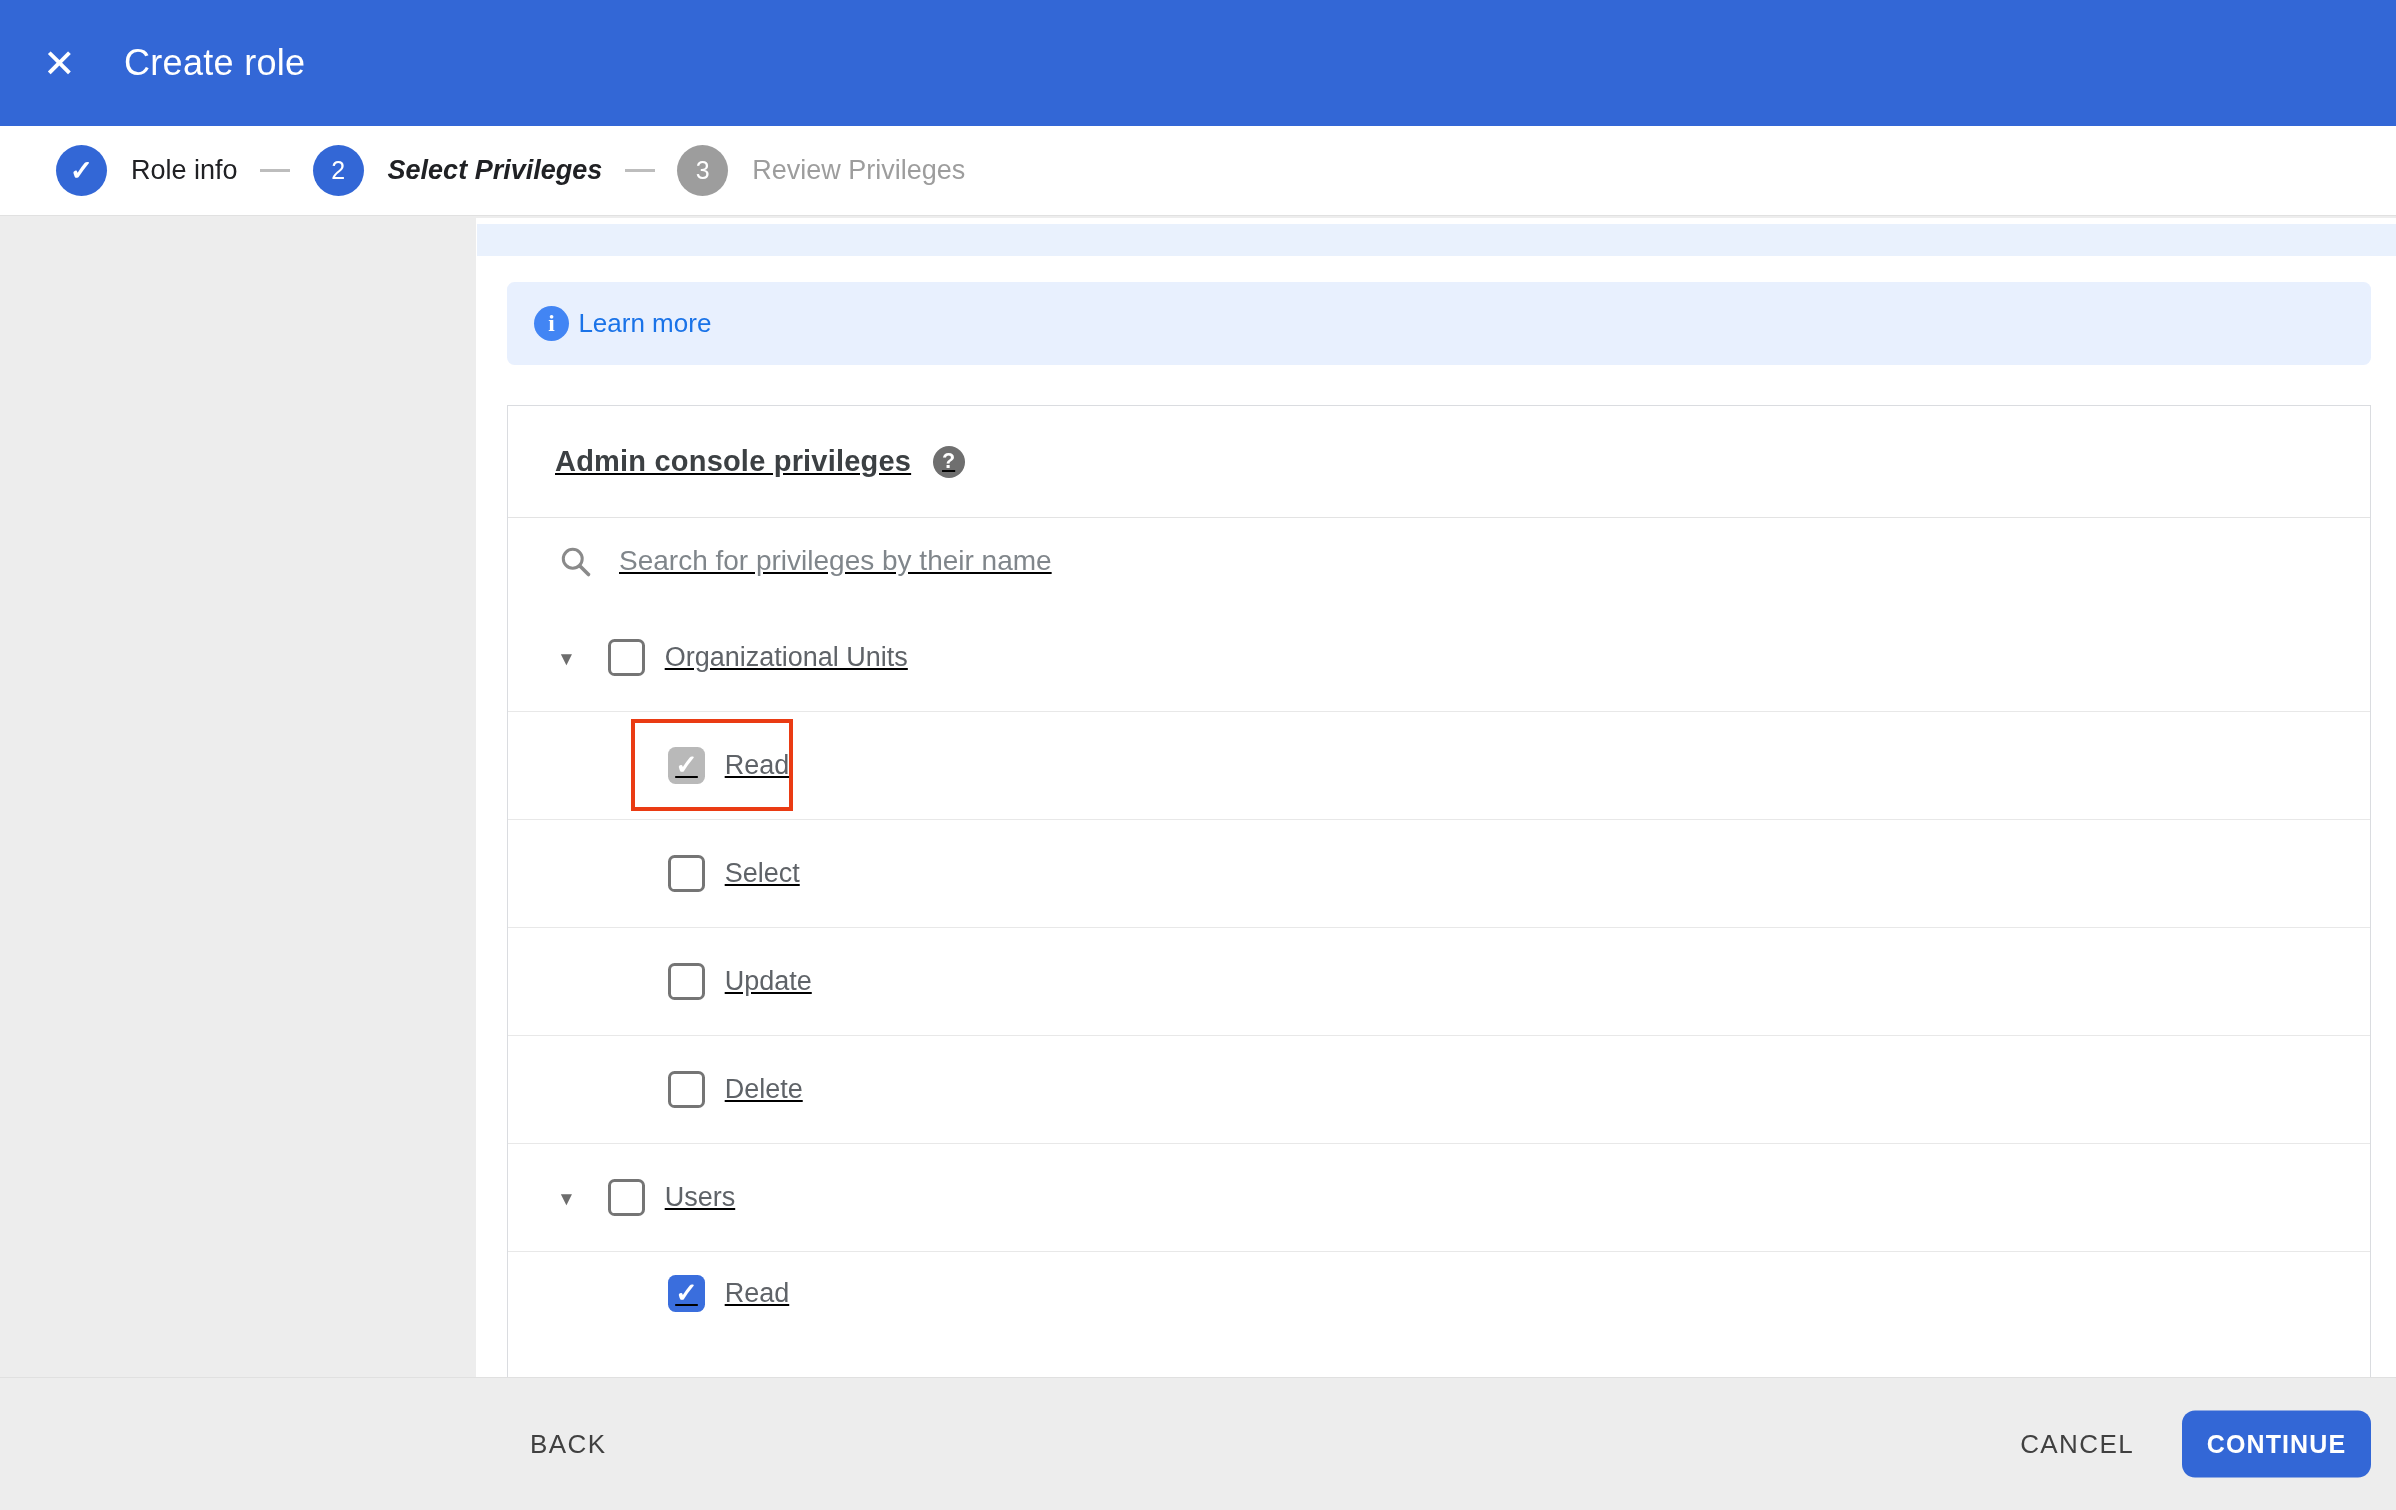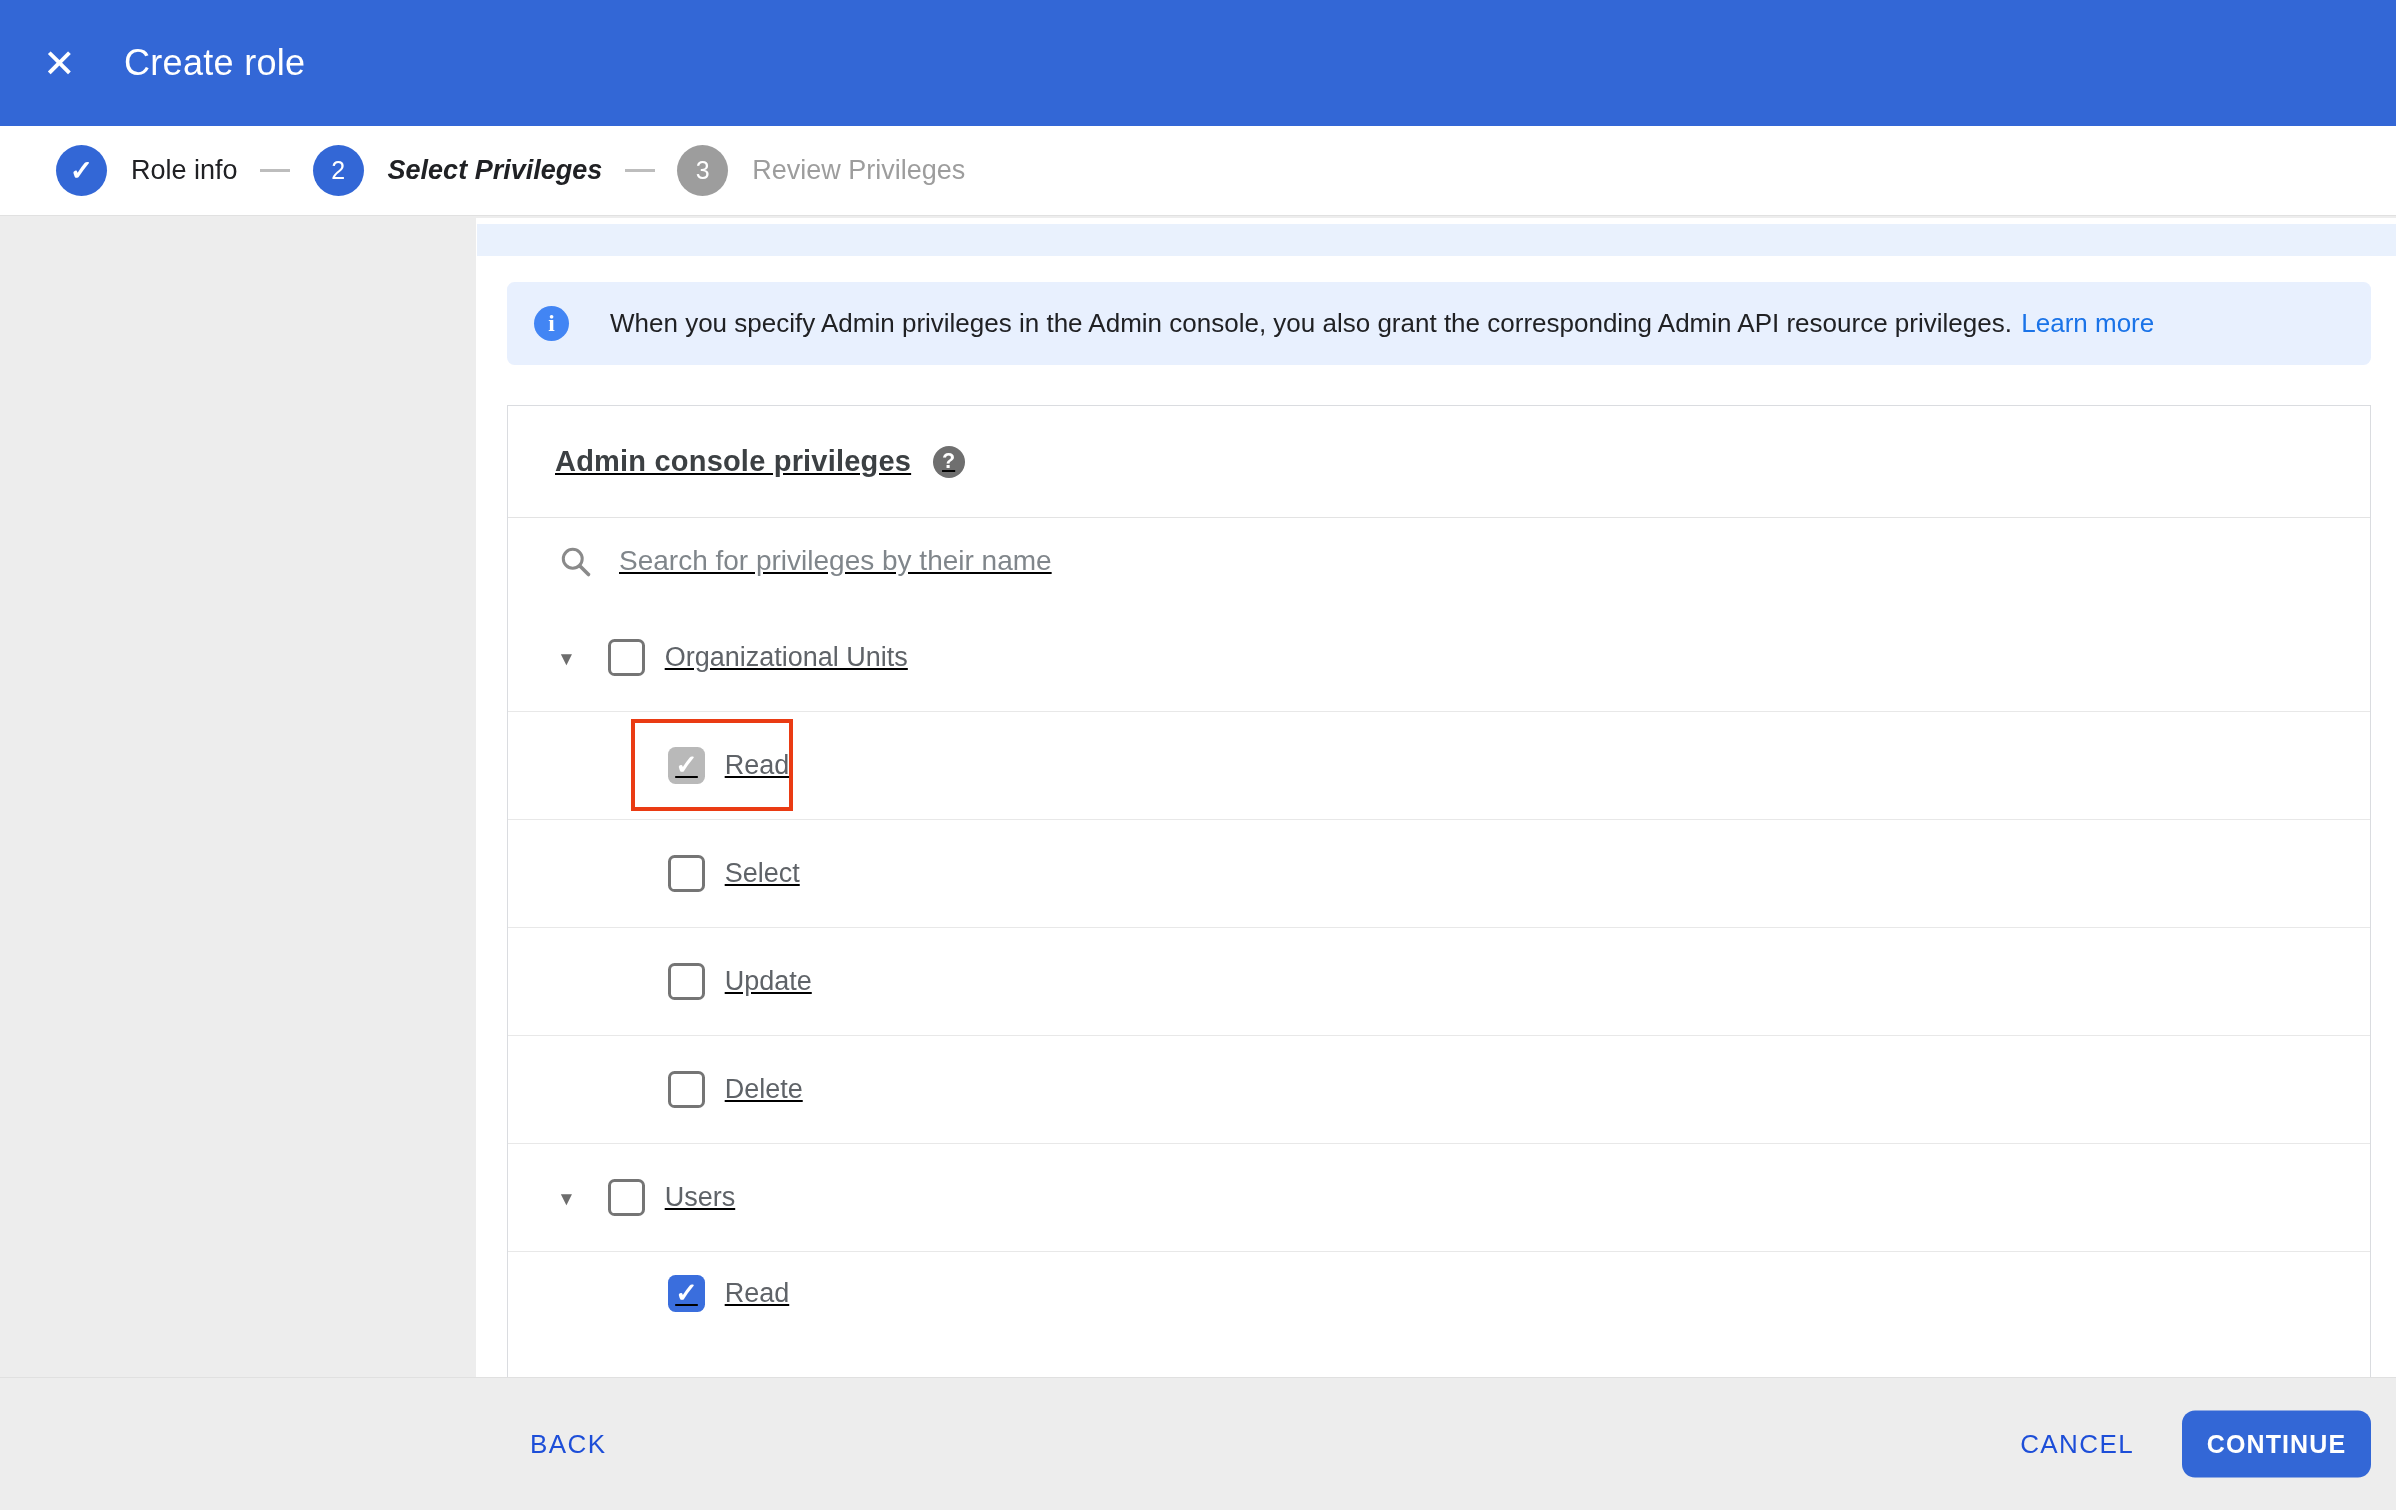--- a/index.html
+++ b/index.html
@@ -46,21 +46,21 @@
   .cb.checked{border:none;color:#fff;font-weight:bold;border-radius:7.5px;}
   .cb.checked.blue{background:#3a6edd;}
   .cb.checked.disabled{background:#b9b9b9;}
   .rlabel{font-size:27px;color:#5f6368;margin-left:19.7px;white-space:nowrap;}
   .hl{position:absolute;left:123px;top:6.6px;width:162px;height:92px;border:4.7px solid #ea3b13;box-sizing:border-box;pointer-events:none;z-index:2;}
   .prow.partial{align-items:flex-start;border-bottom:none;}
   .prow.partial .cb{margin-top:23.4px;}
   .prow.partial .rlabel{margin-top:26px;}
   
   .footer{position:absolute;left:0;right:0;bottom:0;height:133px;background:#ededed;border-top:0.9px solid #e0e0e0;z-index:6;box-sizing:border-box;}
-  .txtbtn{position:absolute;top:50%;transform:translateY(-50%);background:none;border:none;font-family:inherit;font-size:26px;color:#1d4ed8;letter-spacing:1.4px;cursor:pointer;padding:0;}
+  .txtbtn{position:absolute;top:50%;transform:translateY(-50%);background:none;border:none;font-family:inherit;font-size:26px;color:#404040;letter-spacing:1.4px;cursor:pointer;padding:0;}
   .back{left:530px;}
   .cancel{right:263px;}
   .cta{position:absolute;top:50%;transform:translateY(-50%);right:26px;width:189px;height:67px;background:#3367d6;color:#fff;border:none;border-radius:13px;font-family:inherit;font-size:25px;letter-spacing:1.1px;cursor:pointer;font-weight:bold;}
 </style>
 </head>
 <body>
 
 <div class="appbar">
   <span class="close">✕</span>
   <span class="appbar-title">Create role</span>
@@ -83,21 +83,20 @@
     <span class="circle gray">3</span>
     <span class="slabel">Review Privileges</span>
   </div>
 </div>
 
 <div class="content">
   <div class="scroll-strip"></div>
 
   <div class="banner">
     <span class="info-ic">i</span>
-    <span class="banner-text">When you specify Admin privileges in the Admin console, you also grant the corresponding Admin API resource privileges.</span>
     <a class="learn">Learn more</a>
   </div>
 
   <div class="card">
     <div class="card-head">
       <span class="card-title">Admin console privileges</span>
       <span class="help-ic">?</span>
     </div>
     <div class="search-row">
       <svg width="36" height="36" viewBox="0 0 24 24">

